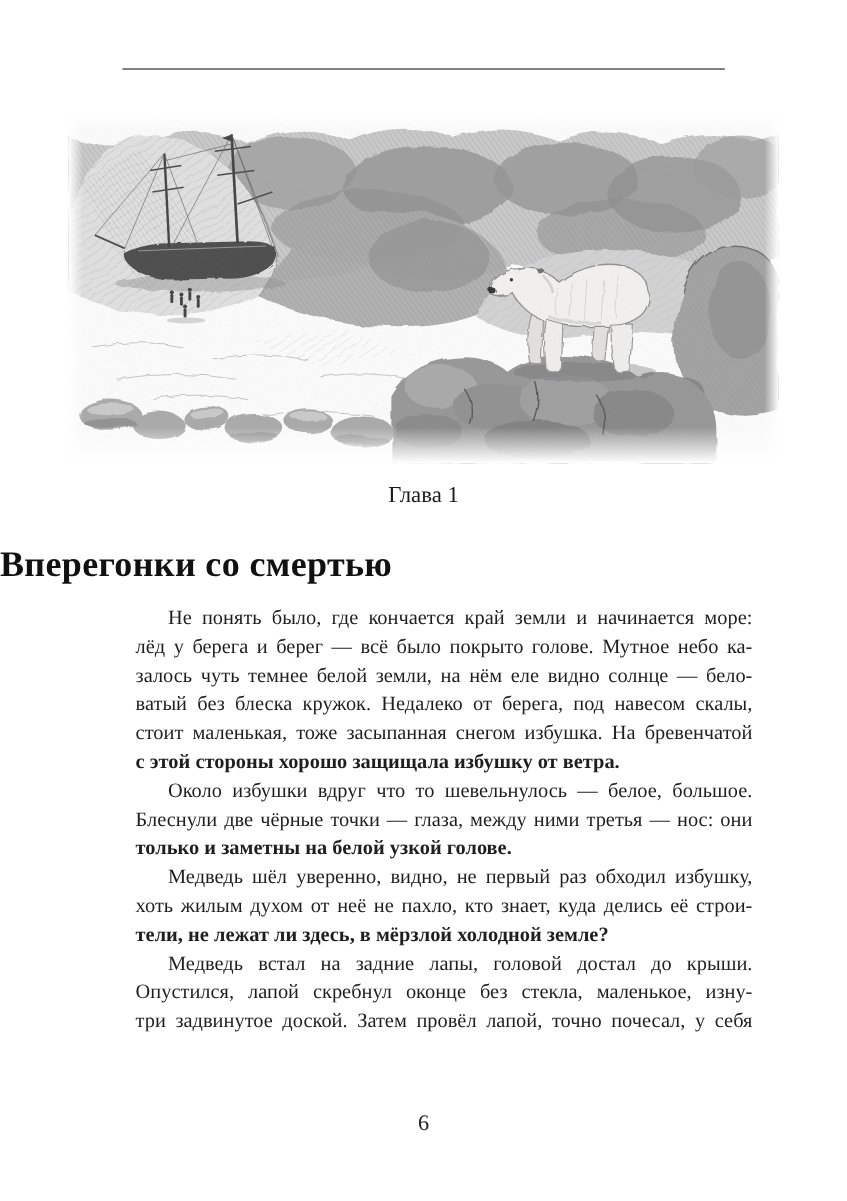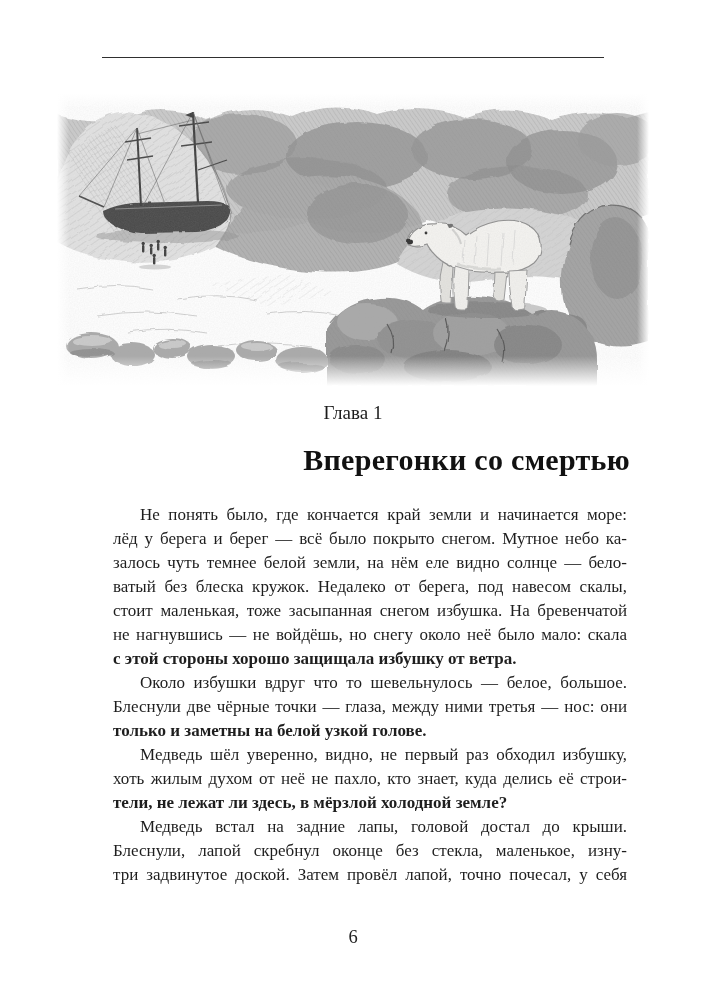--- a/index.html
+++ b/index.html
@@ -14,21 +14,21 @@
     background:#2f2f2f;
   }
   .illustration{
     position:absolute;left:57px;top:94px;width:592px;height:292px;
   }
   .chapter-label{
     position:absolute;left:0;top:402px;width:706px;text-align:center;
     font-size:19px;line-height:22px;color:#1b1b1b;
   }
   .chapter-title{
-    position:absolute;left:0;top:443px;width:630px;text-align:right;
+    position:absolute;left:0;top:454px;width:630px;text-align:left;
     font-size:30px;line-height:34px;font-weight:bold;color:#111111;
     letter-spacing:0.3px;
   }
   .body-text{
     position:absolute;left:96px;top:503px;width:514px;
     font-size:17px;line-height:24px;color:#1e1e1e;margin-left:17px;
   }
   .line{
     text-align:justify;
     text-align-last:justify;
@@ -247,39 +247,38 @@
       <rect x="580" y="0" width="12" height="292" fill="url(#fadeR)"></rect>
     </svg>
   </div>
 
   <div class="chapter-label">Глава 1</div>
   <div class="chapter-title">Вперегонки со смертью</div>
 
   <div class="body-text">
     <div class="paragraph">
       <div class="line ind">Не понять было, где кончается край земли и начинается море:</div>
-      <div class="line">лёд у берега и берег — всё было покрыто снегом. Мутное небо ка-</div>
+      <div class="line">лёд у берега и берег — всё было покрыто голове. Мутное небо ка-</div>
       <div class="line">залось чуть темнее белой земли, на нём еле видно солнце — бело-</div>
       <div class="line">ватый без блеска кружок. Недалеко от берега, под навесом скалы,</div>
       <div class="line">стоит маленькая, тоже засыпанная снегом избушка. На бревенчатой</div>
-      <div class="line">не нагнувшись — не войдёшь, но снегу около неё было мало: скала</div>
       <div class="line rag">с этой стороны хорошо защищала избушку от ветра.</div>
     </div>
     <div class="paragraph">
       <div class="line ind">Около избушки вдруг что то шевельнулось — белое, большое.</div>
       <div class="line">Блеснули две чёрные точки — глаза, между ними третья — нос: они</div>
       <div class="line rag">только и заметны на белой узкой голове.</div>
     </div>
     <div class="paragraph">
       <div class="line ind">Медведь шёл уверенно, видно, не первый раз обходил избушку,</div>
       <div class="line">хоть жилым духом от неё не пахло, кто знает, куда делись её строи-</div>
       <div class="line rag">тели, не лежат ли здесь, в мёрзлой холодной земле?</div>
     </div>
     <div class="paragraph">
       <div class="line ind">Медведь встал на задние лапы, головой достал до крыши.</div>
-      <div class="line">Блеснули, лапой скребнул оконце без стекла, маленькое, изну-</div>
+      <div class="line">Опустился, лапой скребнул оконце без стекла, маленькое, изну-</div>
       <div class="line">три задвинутое доской. Затем провёл лапой, точно почесал, у себя</div>
     </div>
   </div>
 
   <div class="page-number">6</div>
 
 </div>
 
 </body></html>

